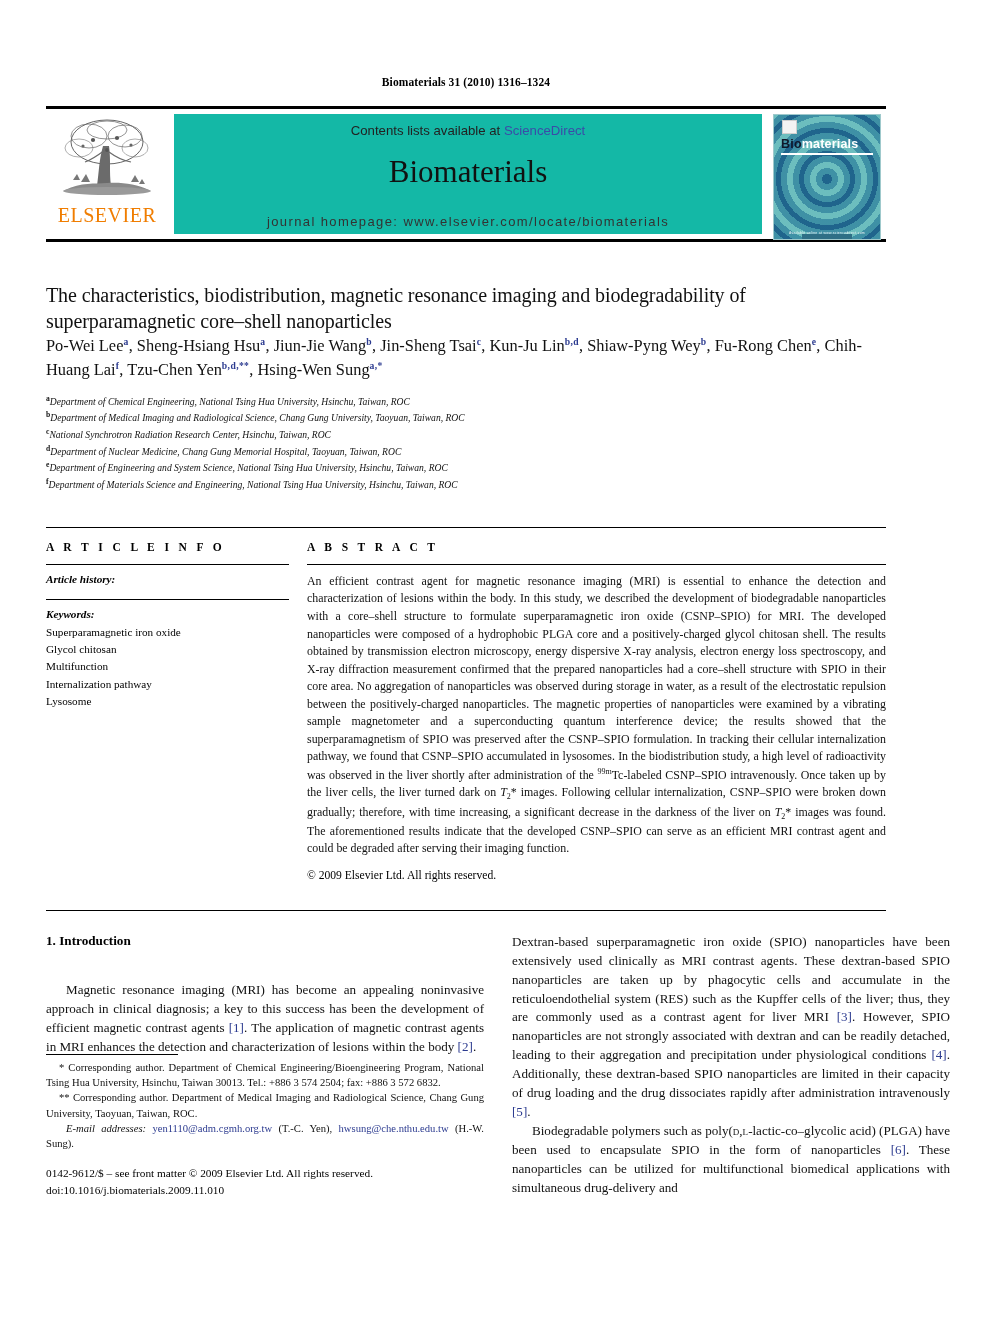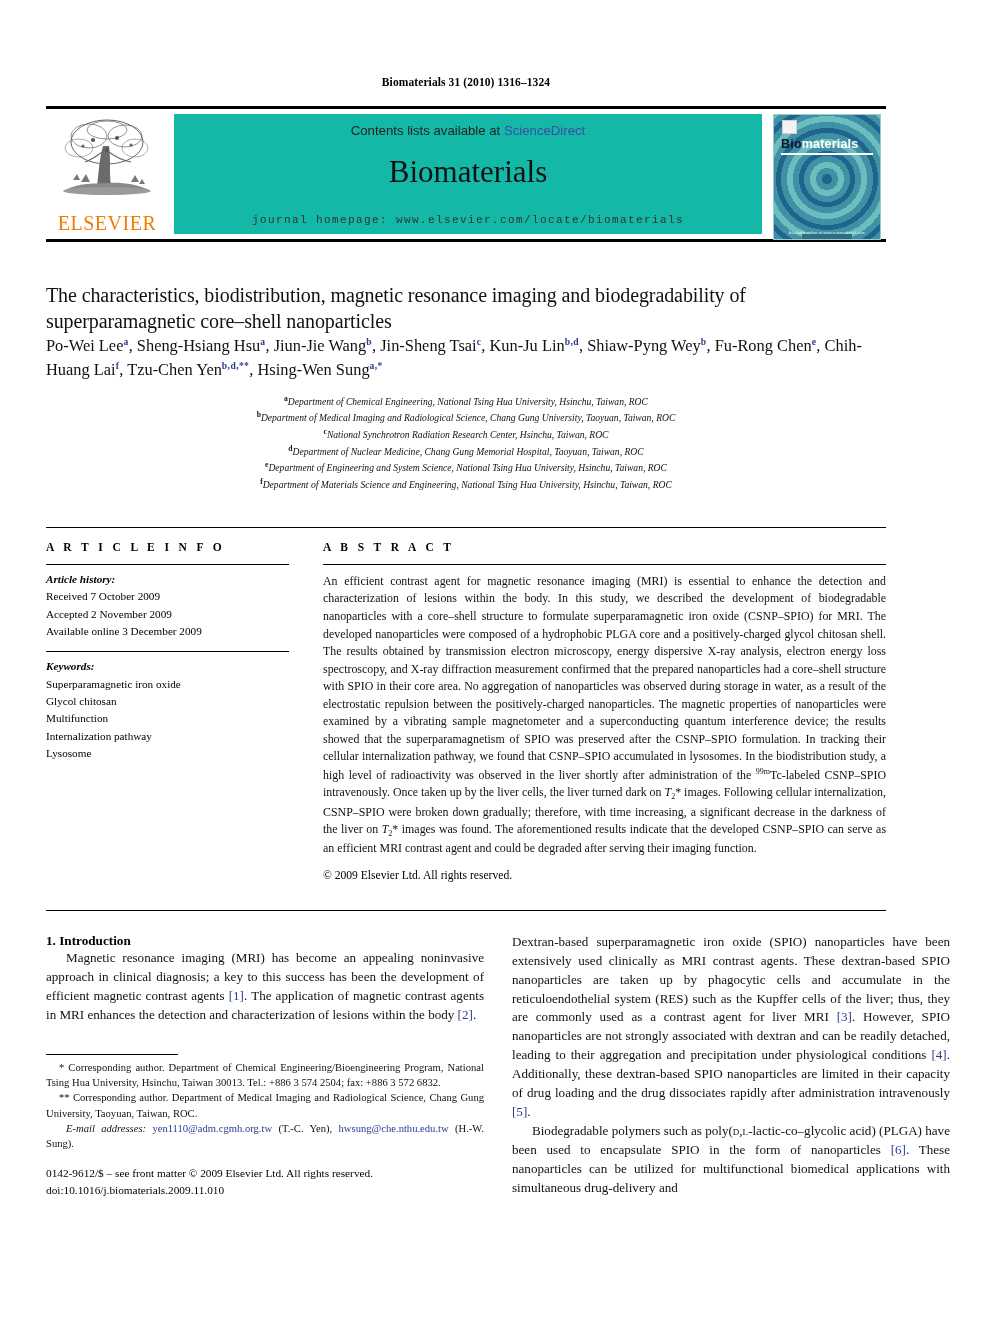--- a/index.html
+++ b/index.html
@@ -58,21 +58,21 @@
     height: 88px;
     display: block;
   }
 
   .elsevier-word {
     font-family: "Liberation Serif", serif;
     font-size: 20px;
     letter-spacing: 0.5px;
     color: #f07d00;
     line-height: 1;
-    margin-top: 9px;
+    margin-top: 1px;
   }
 
   .banner {
     flex: 1 1 auto;
     background: #14b8a6;
     display: flex;
     flex-direction: column;
     align-items: center;
     justify-content: flex-start;
     padding-top: 9px;
@@ -92,22 +92,22 @@
 
   .banner .journal-name {
     font-family: "Liberation Serif", serif;
     font-size: 31px;
     margin-top: 16px;
     letter-spacing: 0px;
     color: #111;
   }
 
   .banner .homepage {
-    font-family: Liberation Mono, monospace;
-    font-size: 11px;
+    font-family: Liberation Sans, sans-serif;
+    font-size: 13px;
     letter-spacing: 1.4px;
     margin-top: 24px;
     color: #333;
   }
 
   .cover-block {
     width: 118px;
     flex: 0 0 118px;
     display: flex;
     align-items: flex-start;
@@ -213,36 +213,35 @@
     letter-spacing: 0.4px;
   }
 
   .affiliations {
     margin-top: 11px;
     font-family: "Liberation Serif", serif;
     font-style: italic;
     font-size: 9.6px;
     line-height: 1.62;
     color: #111;
-    text-align: center;
   }
   .affiliations .aff sup {
     font-style: normal;
     font-weight: bold;
     font-size: 7.6px;
     vertical-align: super;
   }
 
   
   .infoabs {
     margin: 34px 46px 0 46px;
     border-top: 1px solid #000;
     padding-top: 13px;
     display: flex;
-    gap: 34px;
+    gap: 18px;
   }
 
   .col-info {
     width: 243px;
     flex: 0 0 243px;
   }
 
   .col-abs {
     flex: 1 1 auto;
   }
@@ -298,21 +297,21 @@
   .bcol {
     width: 438px;
     flex: 0 0 438px;
     position: relative;
   }
 
   h2.section-title {
     font-family: "Liberation Serif", serif;
     font-size: 13.2px;
     font-weight: bold;
-    margin-bottom: 0;
+    margin-bottom: 32px;
   }
 
   p.body-p {
     font-family: "Liberation Serif", serif;
     font-size: 13.1px;
     line-height: 1.445;
     text-align: justify;
     text-indent: 20px;
     color: #111;
   }
@@ -425,25 +424,20 @@
       </div>
   </div>
 
   <div class="infoabs">
 
     <div class="col-info">
       <div class="sec-head">A R T I C L E  I N F O</div>
       <div class="rule-thin"></div>
       <div class="info-block">
         <div class="lbl">Article history:</div>
-        <div id="history-list">
-            <div>Received 7 October 2009</div>
-            <div>Accepted 2 November 2009</div>
-            <div>Available online 3 December 2009</div>
-          </div>
       </div>
       <div class="rule-thin" style="margin-top:11px;"></div>
       <div class="info-block second" style="margin-top:0;">
         <div class="lbl">Keywords:</div>
         <div id="keyword-list">
             <div>Superparamagnetic iron oxide</div>
             <div>Glycol chitosan</div>
             <div>Multifunction</div>
             <div>Internalization pathway</div>
             <div>Lysosome</div>

